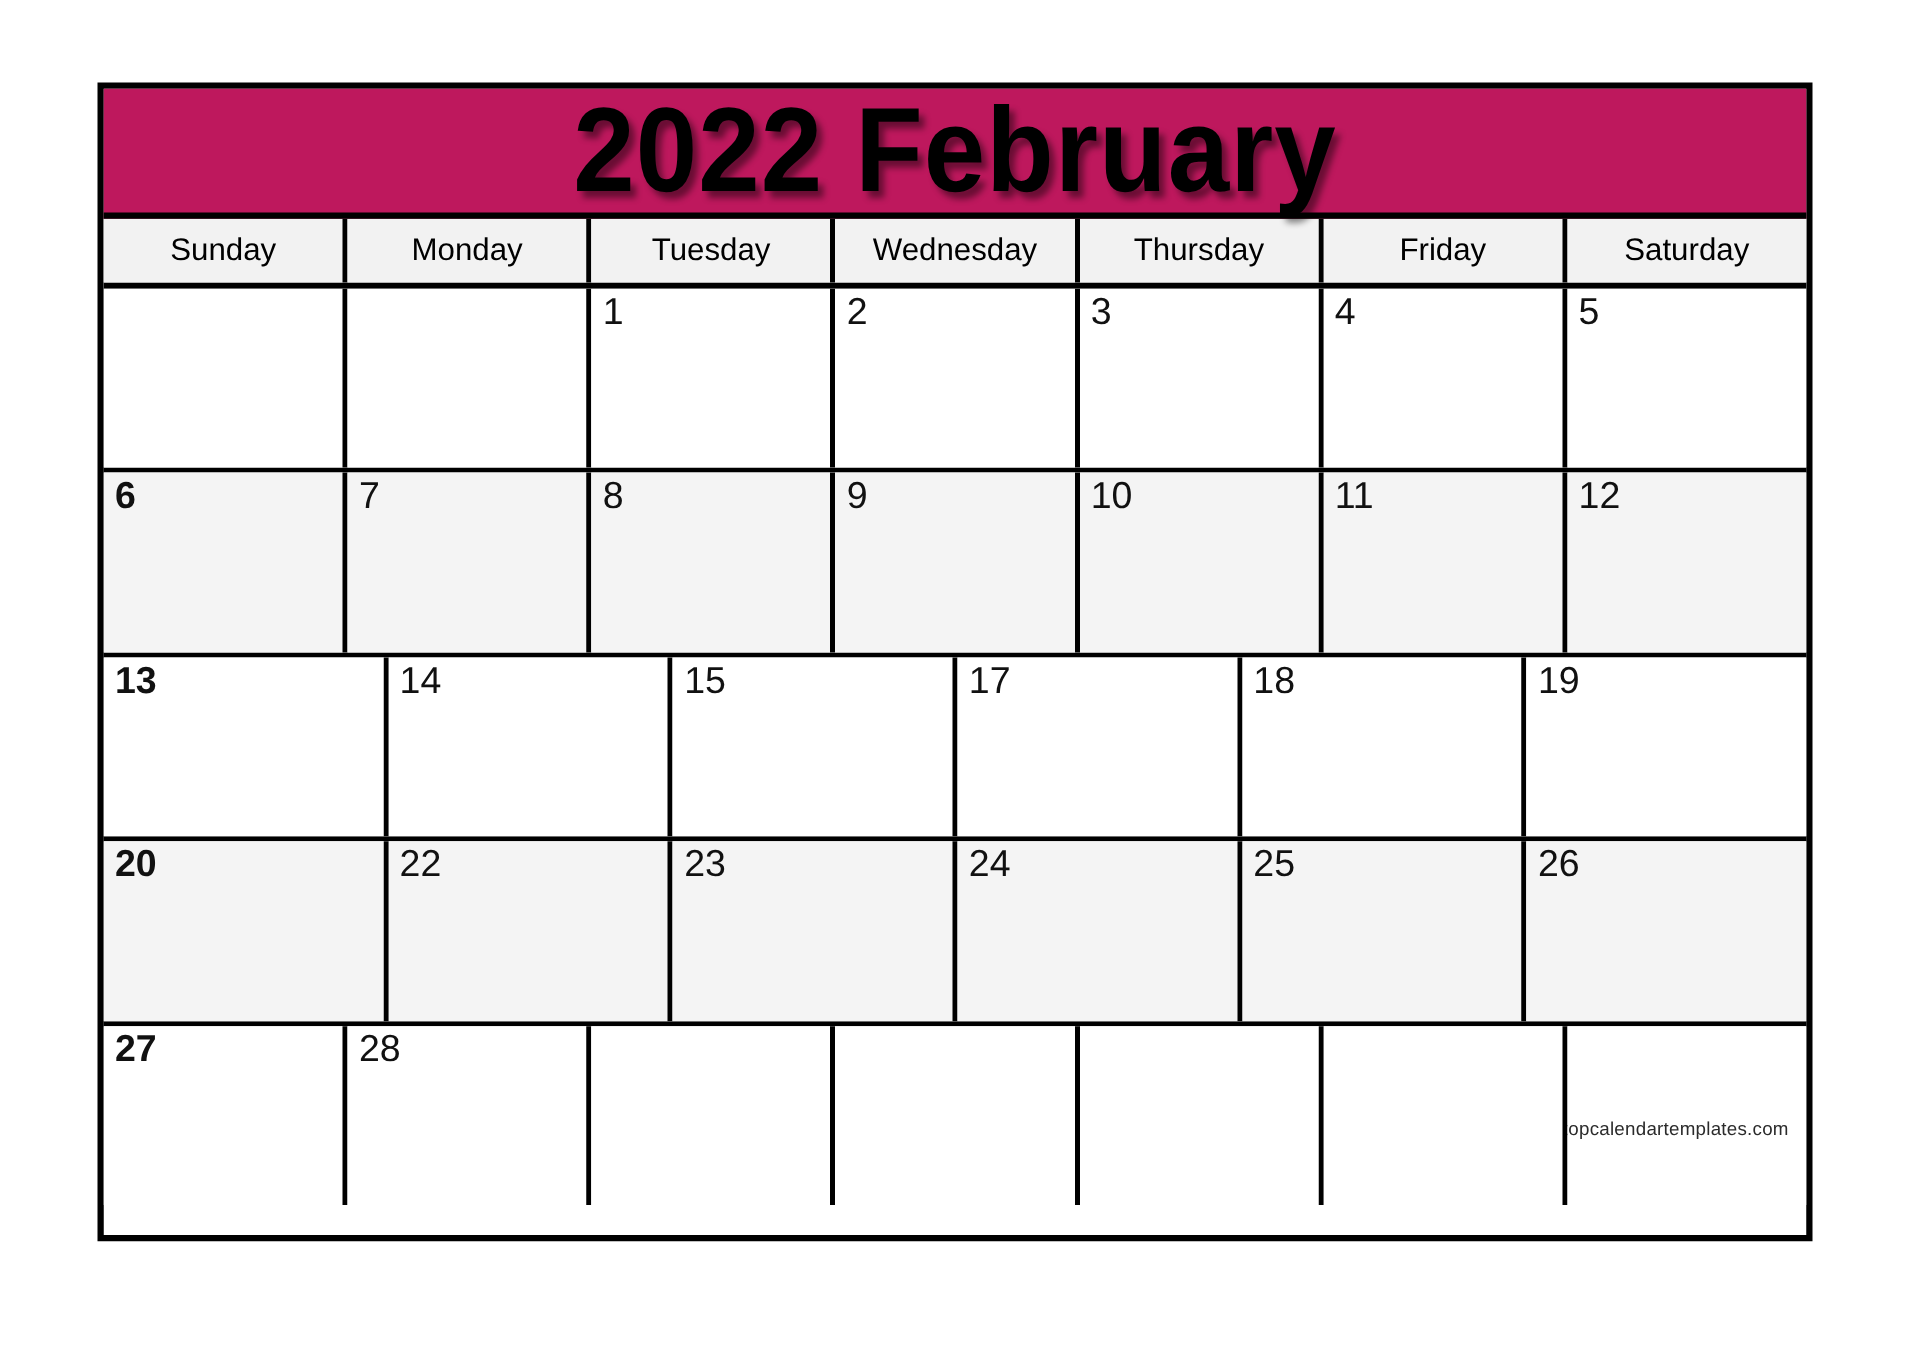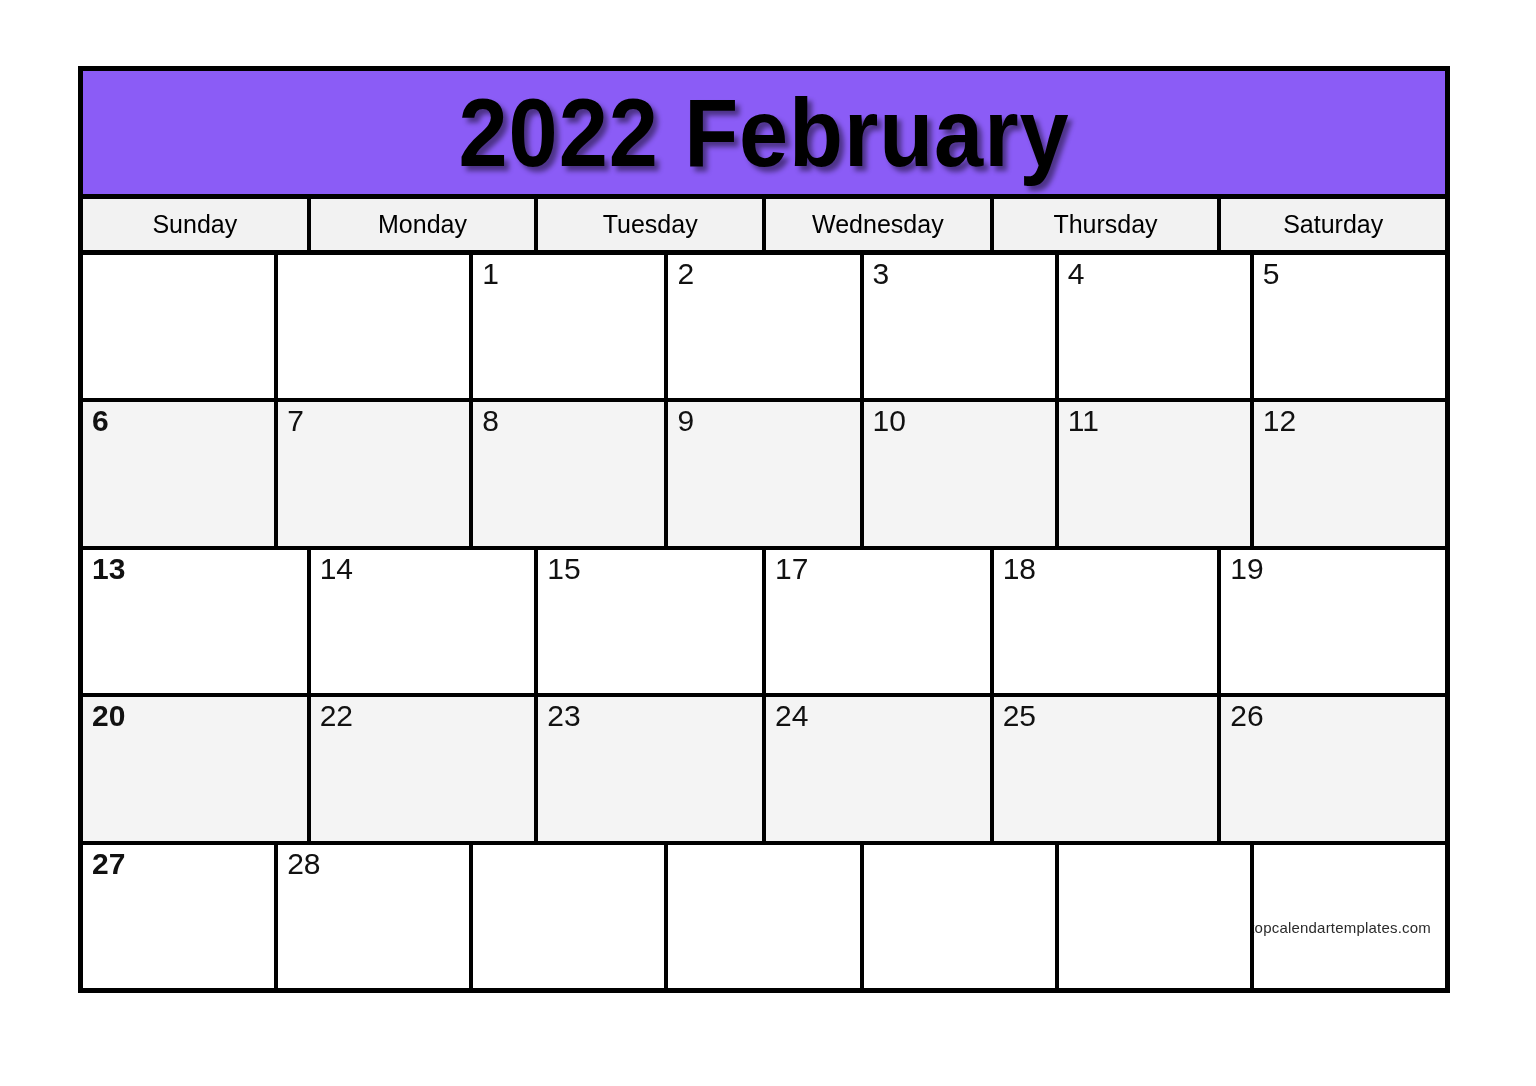--- a/index.html
+++ b/index.html
@@ -21,24 +21,24 @@
     width: 1372px;
     height: 927px;
     box-sizing: border-box;
     border: 5px solid #000000;
     background: #ffffff;
   }
 
   
   #title-band {
     position: relative;
-    height: 128px;
+    height: 104px;
     box-sizing: border-box;
     border-bottom: 5px solid #000000;
-    background: #8b5cf6;
+    background: #be185d;
   }
   #calendar-title {
     position: absolute;
     left: 0;
     right: 0;
     top: 50%;
     transform: translateY(-50%);
     text-align: center;
     font-family: "Liberation Sans Narrow", "Liberation Sans", sans-serif;
     font-weight: bold;
@@ -135,20 +135,21 @@
   </div>
 
   <div id="grid">
 
     <div class="weekday-header-row">
       <div class="weekday-cell">Sunday</div>
       <div class="weekday-cell">Monday</div>
       <div class="weekday-cell">Tuesday</div>
       <div class="weekday-cell">Wednesday</div>
       <div class="weekday-cell">Thursday</div>
+      <div class="weekday-cell">Friday</div>
       <div class="weekday-cell">Saturday</div>
     </div>
 
     <div class="week-row">
       <div class="day-cell sunday empty"></div>
       <div class="day-cell empty"></div>
       <div class="day-cell">
           <span class="day-number">1</span>
         </div>
       <div class="day-cell">

